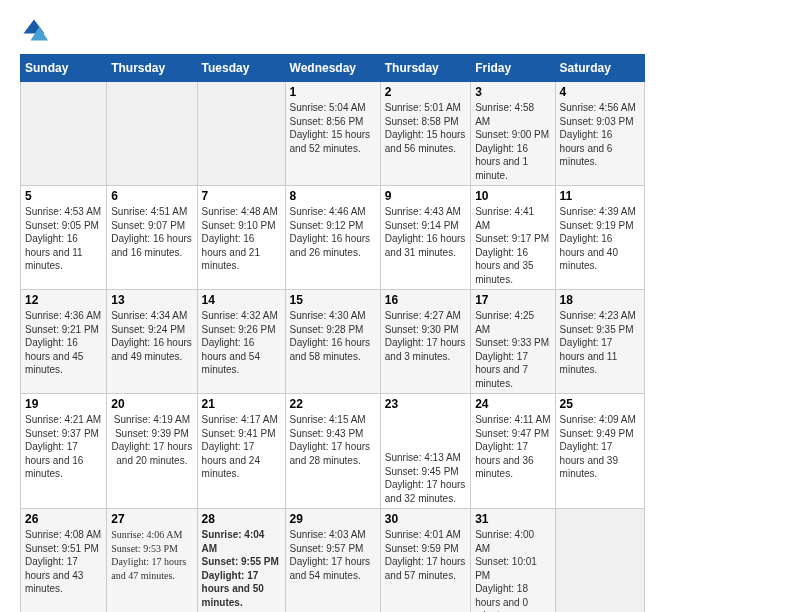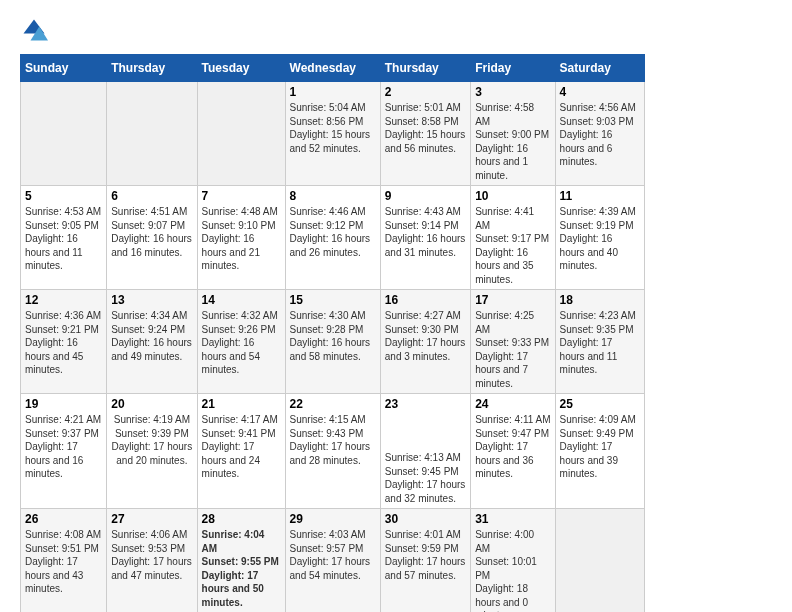--- a/index.html
+++ b/index.html
@@ -295,21 +295,21 @@
         </tr>
         <tr>
           <td>
             <span class="day-num">26</span>
             <div class="day-info" style="white-space: pre-line;">Sunrise: 4:08 AM
 Sunset: 9:51 PM
 Daylight: 17 hours and 43 minutes.</div>
           </td>
           <td>
             <span class="day-num">27</span>
-            <div class="day-info" style="white-space: pre-line;">Sunrise: 4:06 AM
+            <div class="day-info" style="white-space: pre-line; font-family: Liberation Serif, serif;">Sunrise: 4:06 AM
 Sunset: 9:53 PM
 Daylight: 17 hours and 47 minutes.</div>
           </td>
           <td>
             <span class="day-num">28</span>
             <div class="day-info" style="white-space: pre-line; font-weight: bold;">Sunrise: 4:04 AM
 Sunset: 9:55 PM
 Daylight: 17 hours and 50 minutes.</div>
           </td>
           <td>

